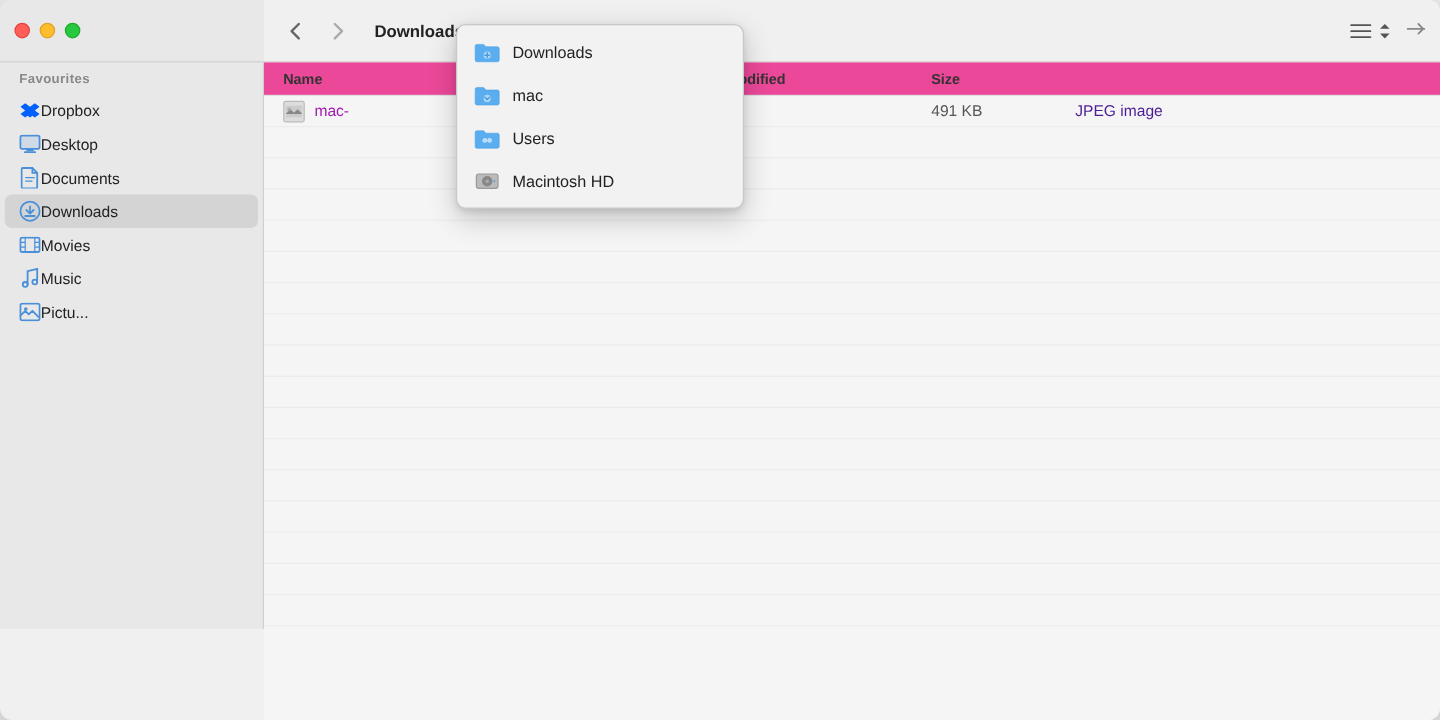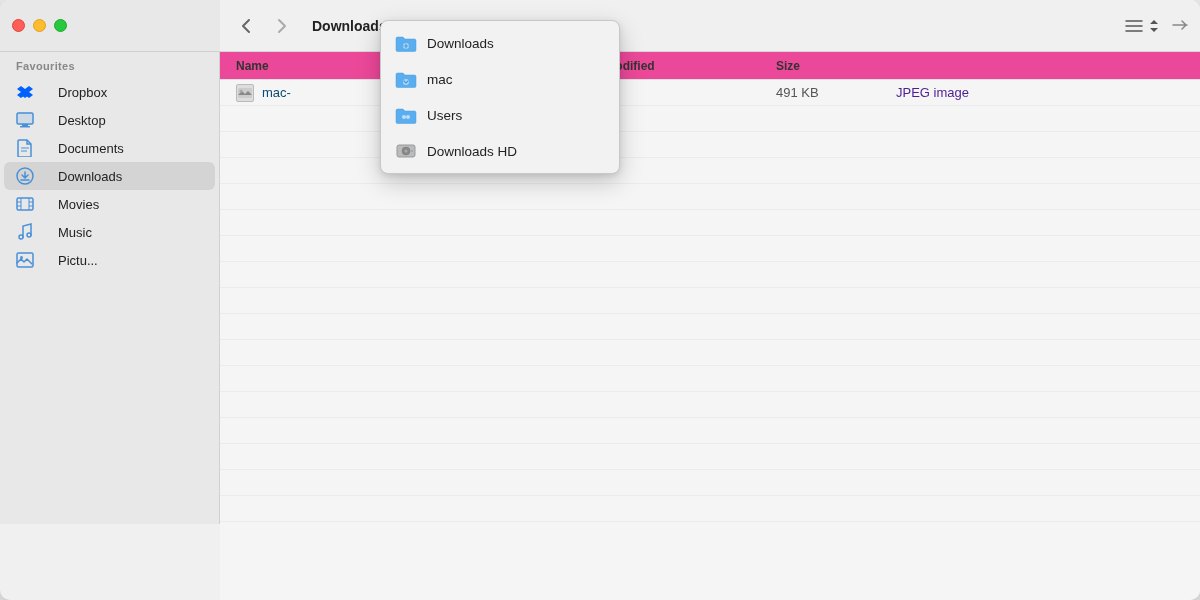--- a/index.html
+++ b/index.html
@@ -32,21 +32,21 @@
       text-transform: none;
     }
 
     .sidebar-item {
       display: flex;
       align-items: center;
       padding: 5px 12px;
       cursor: pointer;
       border-radius: 6px;
       margin: 0 4px;
-      gap: 24px;
+      gap: 0;
     }
 
     .sidebar-item.active {
       background: #d4d4d4;
     }
 
     .sidebar-item-icon {
       width: 18px;
       height: 18px;
       display: flex;
@@ -185,21 +185,21 @@
 
     .file-row-name {
       width: 340px;
       display: flex;
       align-items: center;
       gap: 8px;
     }
 
     .file-row-name-text {
       font-size: 13px;
-      color: #0c4a6e;
+      color: #a21caf;
       white-space: nowrap;
       overflow: hidden;
       text-overflow: ellipsis;
     }
 
     .file-thumbnail {
       width: 18px;
       height: 18px;
       background: #ddd;
       border: 1px solid #bbb;
@@ -528,18 +528,18 @@
 
       <div class="dropdown-item">
         <span class="dropdown-item-icon">
           <svg width="22" height="20" viewBox="0 0 22 20" fill="none">
             <rect x="2" y="4" width="18" height="12" rx="2" fill="#bbb" stroke="#999" stroke-width="1"></rect>
             <ellipse cx="11" cy="10" rx="4" ry="4" fill="#888" stroke="#777" stroke-width="0.5"></ellipse>
             <circle cx="11" cy="10" r="1.5" fill="#aaa"></circle>
             <circle cx="17" cy="10" r="0.8" fill="#4a9de0"></circle>
           </svg>
         </span>
-        <span class="dropdown-item-label">Downloads HD</span>
+        <span class="dropdown-item-label">Macintosh HD</span>
       </div>
 
     </div>
   </div>
 </div>
 
 </body></html>

